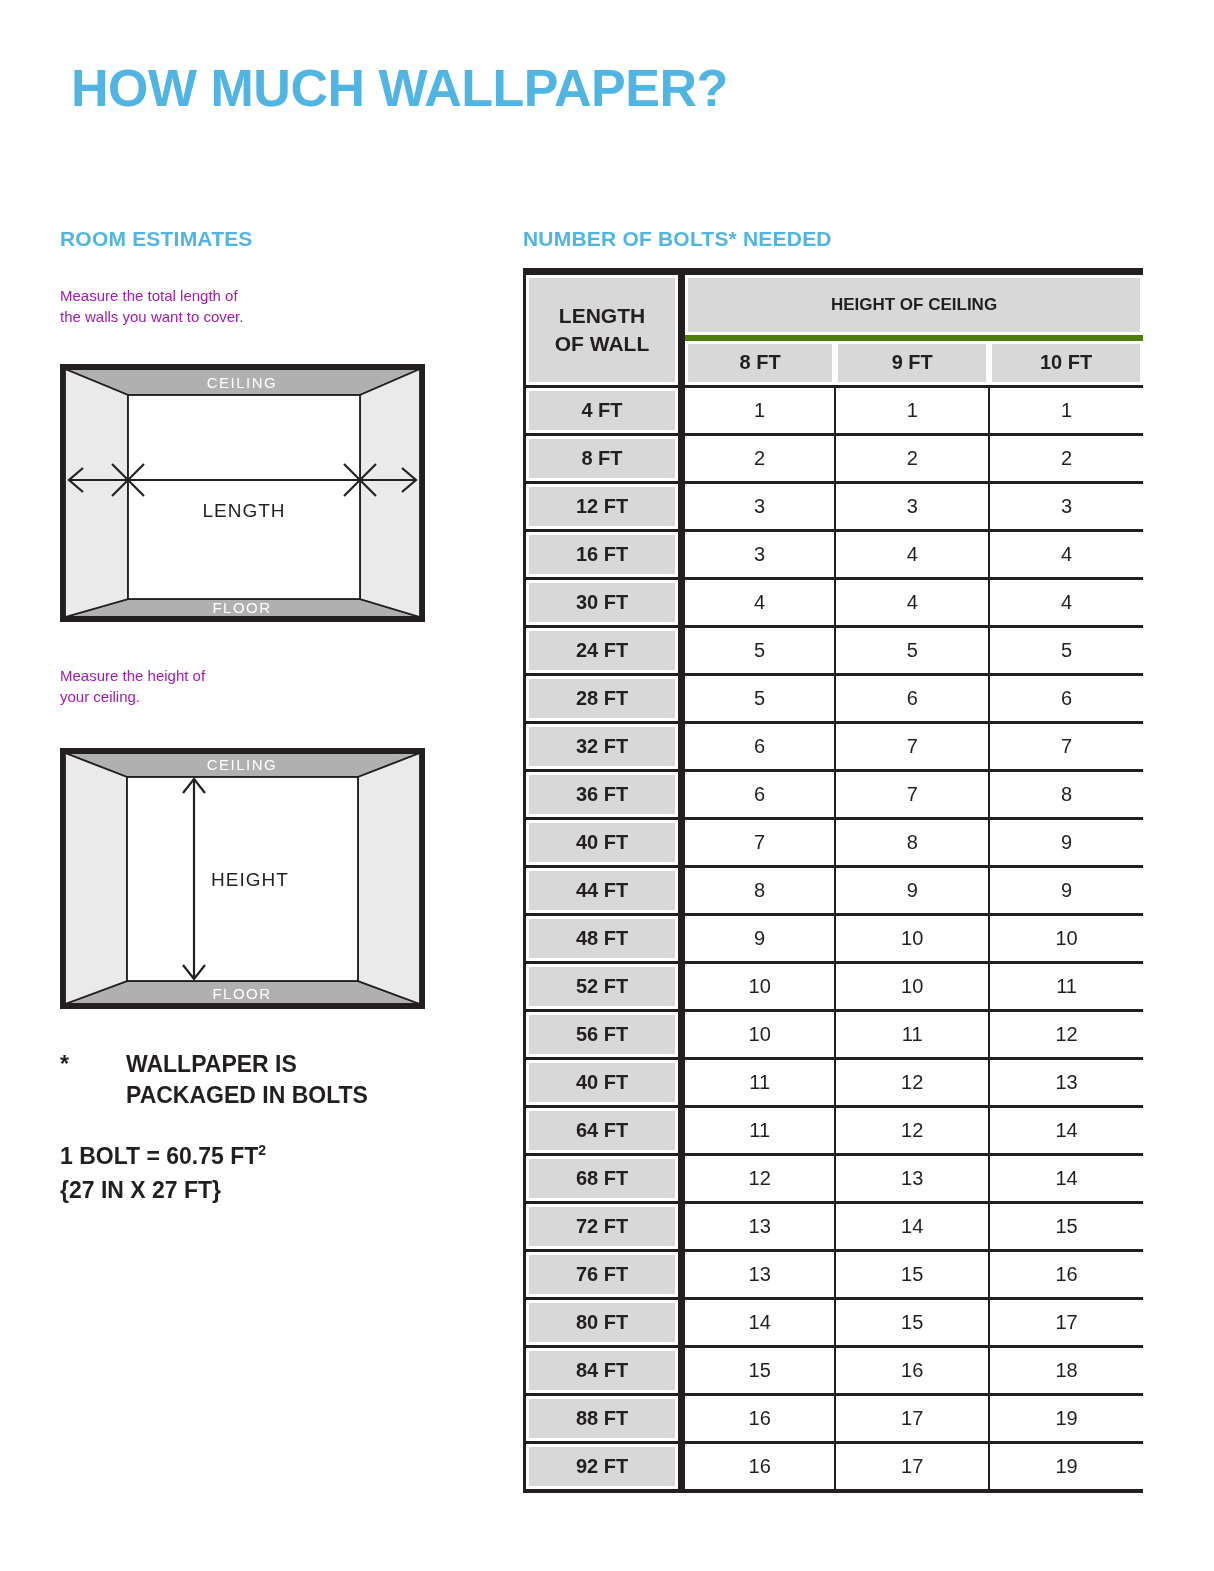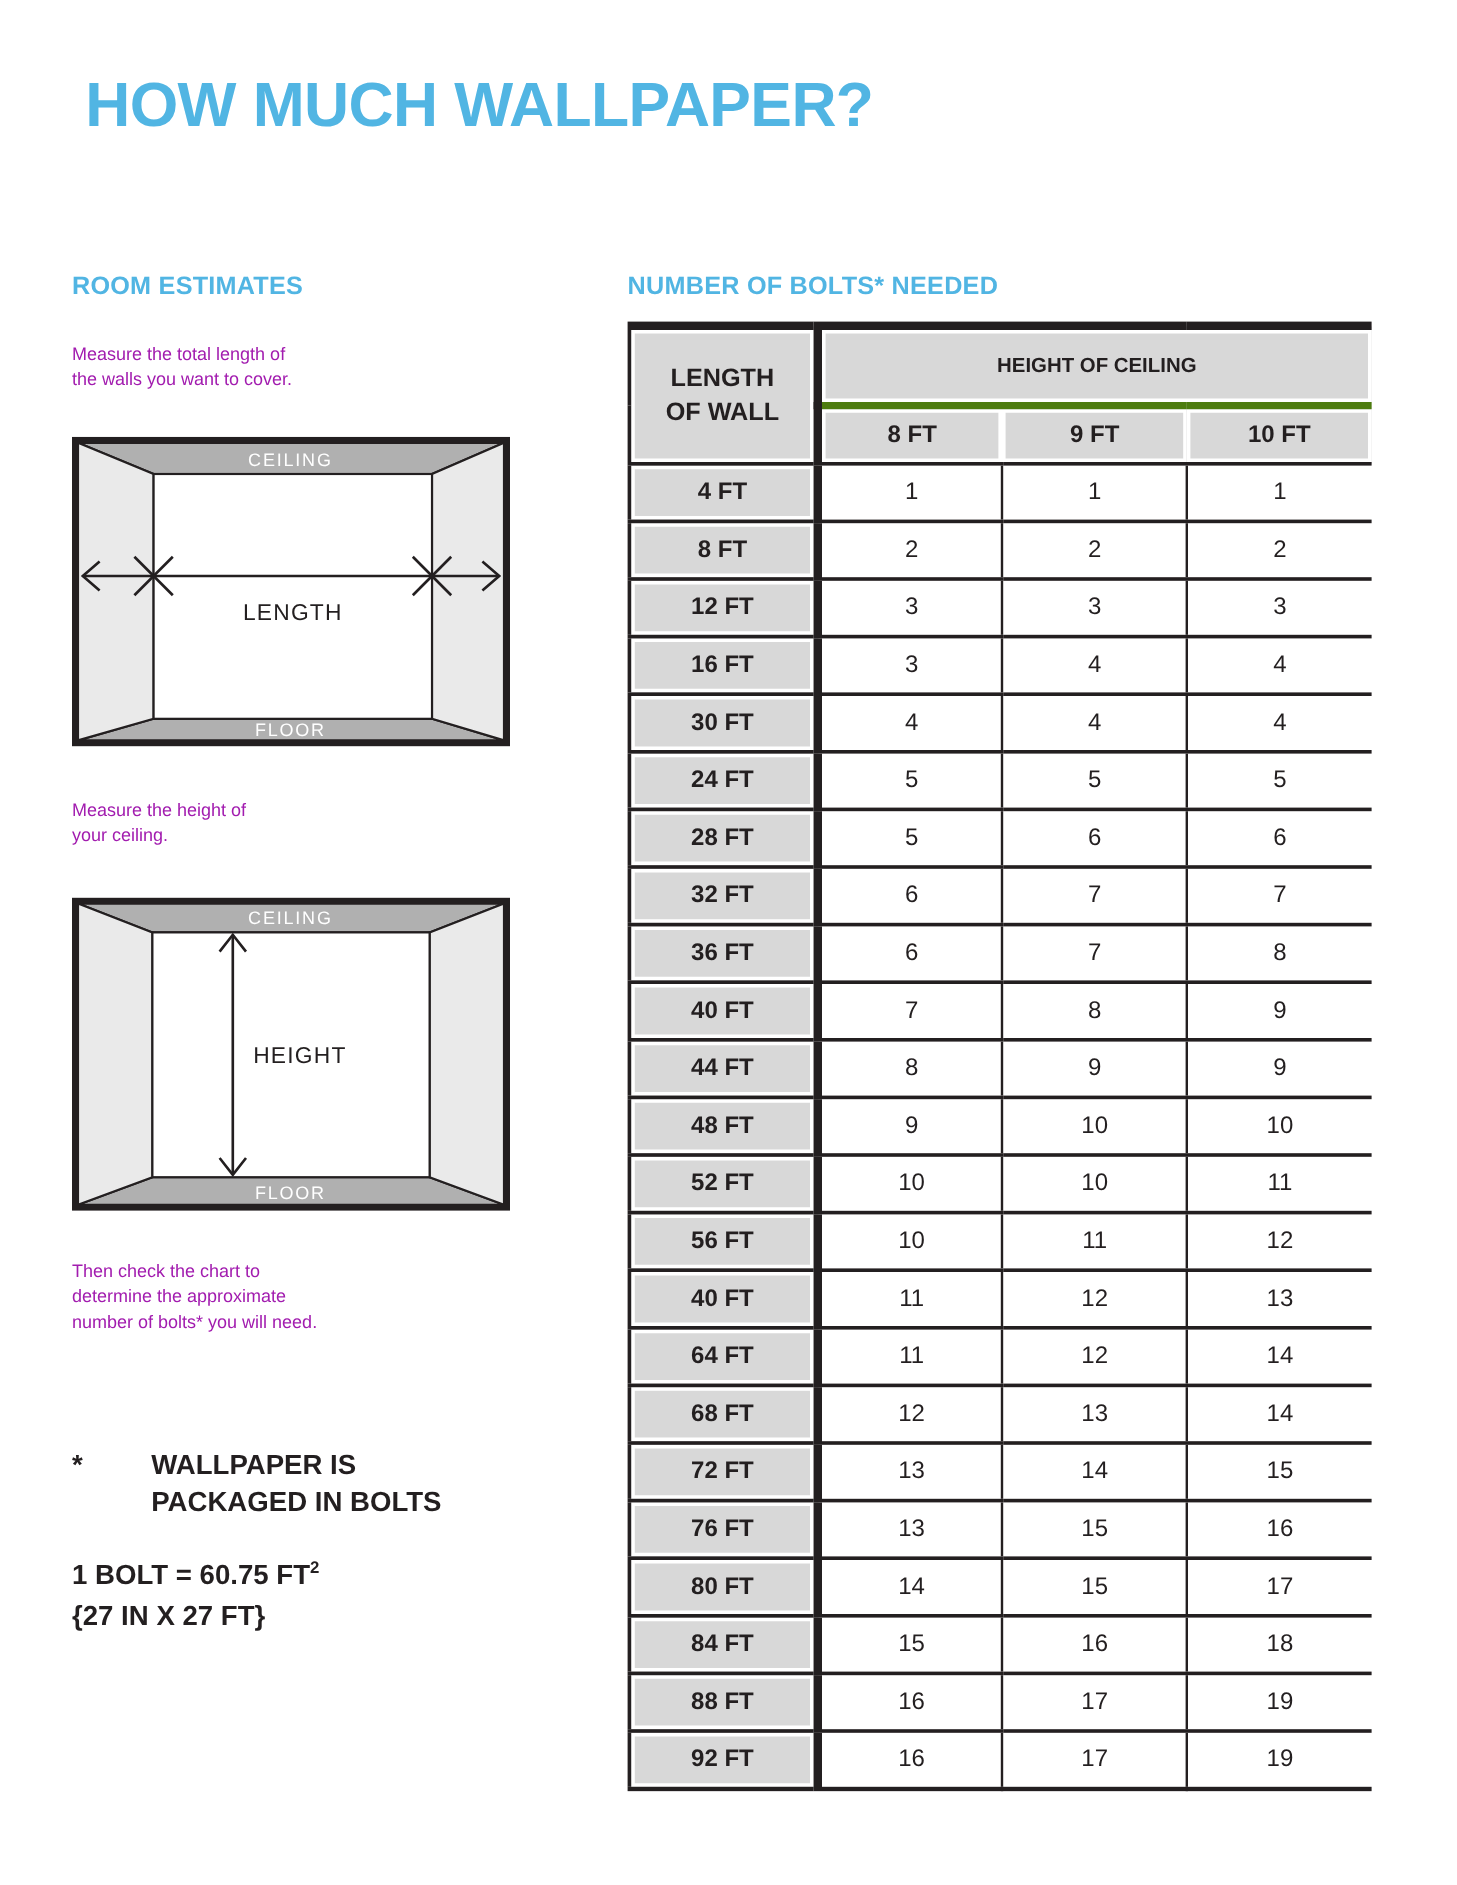--- a/index.html
+++ b/index.html
@@ -142,23 +142,20 @@
       <g stroke="#231f20" stroke-width="2.2" fill="none">
         <line x1="134" y1="31" x2="134" y2="231"></line>
         <polyline points="123,45 134,31 145,45"></polyline>
         <polyline points="123,217 134,231 145,217"></polyline>
       </g>
       <text class="diag-panel-label" x="182" y="22" text-anchor="middle">CEILING</text>
       <text class="diag-panel-label" x="182" y="251" text-anchor="middle">FLOOR</text>
       <text class="diag-dim-label" x="151" y="138" text-anchor="start">HEIGHT</text>
     </svg>
 
-    <p class="body-text step-chart">Then check the chart to
-determine the approximate
-number of bolts* you will need.</p>
 
     <p class="footnote">
         <span class="star">*</span>
         <span class="foot-lines">WALLPAPER IS
 PACKAGED IN BOLTS</span>
       </p>
 
     <p class="formula"><span>1 BOLT = 60.75 FT</span><sup>2</sup></p>
     <p class="dimensions">{27 IN X 27 FT}</p>
   </div>

